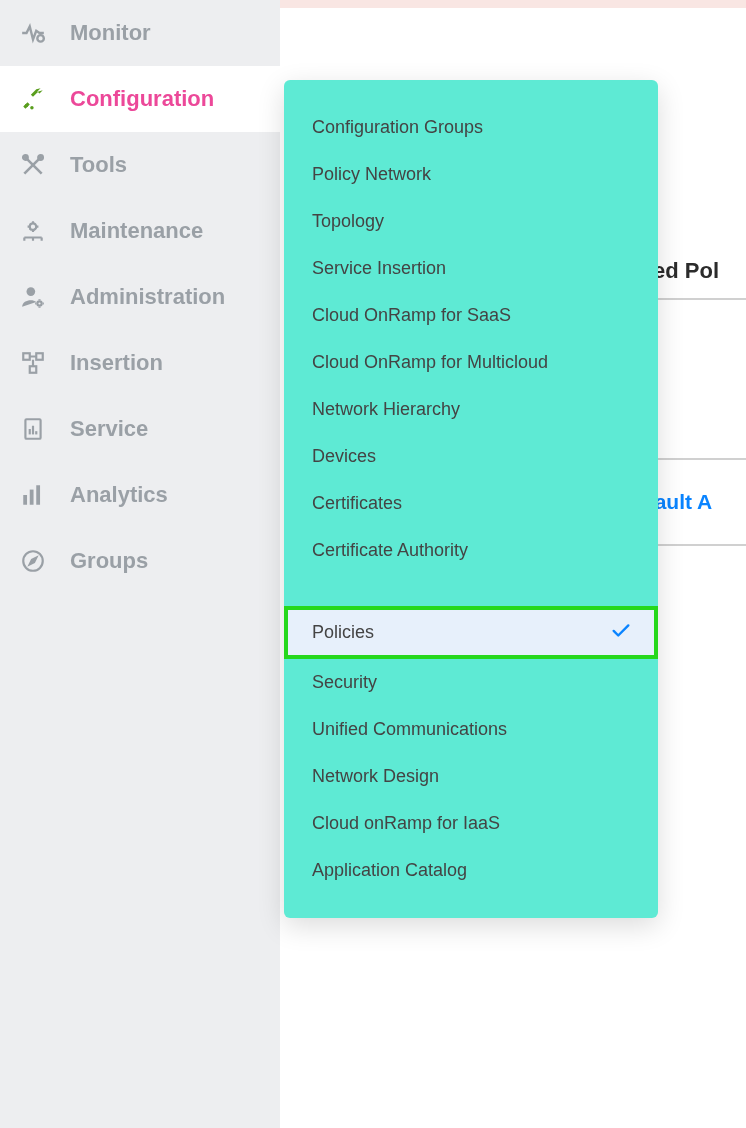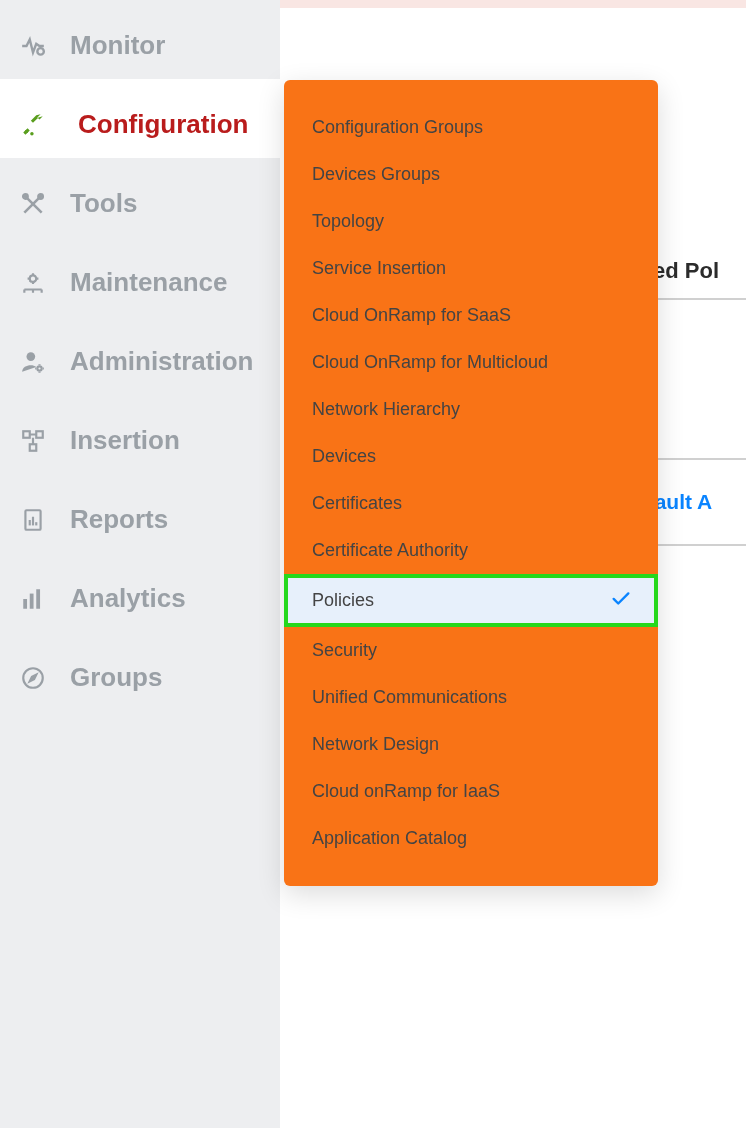--- a/index.html
+++ b/index.html
@@ -23,49 +23,48 @@
     position: absolute;
     left: 280px;
     top: 0;
     right: 0;
     height: 8px;
     background: #f9e6e3;
   }
   .nav-item {
     display: flex;
     align-items: center;
-    padding: 30px 16px 18px 18px;
-    font-size: 26px;
+    padding: 18px 16px 18px 18px;
+    font-size: 22px;
     font-weight: 600;
     color: #9aa0a6;
     cursor: pointer;
   }
   .nav-item.selected {
     background: #ffffff;
-    color: #b91c1c;
-    gap: 8px;
+    color: #ec4899;
   }
   .nav-icon {
     width: 30px;
     height: 30px;
     margin-right: 22px;
     display: flex;
     align-items: center;
     justify-content: center;
     color: #9aa0a6;
     font-size: 22px;
   }
   .nav-item.selected .nav-icon { color: #5a9e1e; }
   .nav-icon svg { width: 26px; height: 26px; }
   .submenu {
     position: absolute;
     left: 284px;
     top: 80px;
     width: 374px;
-    background: #f97316;
+    background: #5eead4;
     border-radius: 6px;
     box-shadow: 0 8px 28px rgba(0,0,0,0.14);
     padding: 24px 0 24px 0;
     z-index: 30;
   }
   .submenu-item {
     position: relative;
     padding: 13px 26px 13px 28px;
     font-size: 18px;
     color: #444;
@@ -73,20 +72,21 @@
     display: flex;
     align-items: center;
     justify-content: space-between;
   }
   .submenu-item.active {
     background: #e7f0fb;
   }
   .submenu-item.highlighted {
     outline: 4px solid #26d81c;
     outline-offset: -4px;
+    margin-top: 32px;
   }
   .check-icon {
     color: #0a84ff;
   }
   .check-icon svg { width: 22px; height: 22px; }
   .content-area {
     position: absolute;
     left: 280px;
     top: 8px;
     right: 0;
@@ -223,21 +223,21 @@
 
   <div class="nav-item">
     <span class="nav-icon">
       <svg viewBox="0 0 24 24" fill="none" stroke="currentColor" stroke-width="2">
         <rect x="5" y="3" width="14" height="18" rx="1"></rect>
         <line x1="9" y1="17" x2="9" y2="12"></line>
         <line x1="12" y1="17" x2="12" y2="9"></line>
         <line x1="15" y1="17" x2="15" y2="14"></line>
       </svg>
     </span>
-    <span>Reports</span>
+    <span>Service</span>
   </div>
 
   <div class="nav-item">
     <span class="nav-icon">
       <svg viewBox="0 0 24 24" fill="currentColor">
         <rect x="3" y="12" width="3.5" height="9"></rect>
         <rect x="9" y="7" width="3.5" height="14"></rect>
         <rect x="15" y="3" width="3.5" height="18"></rect>
       </svg>
     </span>
@@ -282,21 +282,21 @@
   <div class="list-row full">
       <span>VIP16_QoS_Classify_SIP</span>
     </div>
 </div>
 
 <div class="submenu">
   <div class="submenu-item">
     <span>Configuration Groups</span>
   </div>
   <div class="submenu-item">
-    <span>Devices Groups</span>
+    <span>Policy Network</span>
   </div>
   <div class="submenu-item">
     <span>Topology</span>
   </div>
   <div class="submenu-item">
     <span>Service Insertion</span>
   </div>
   <div class="submenu-item">
     <span>Cloud OnRamp for SaaS</span>
   </div>

